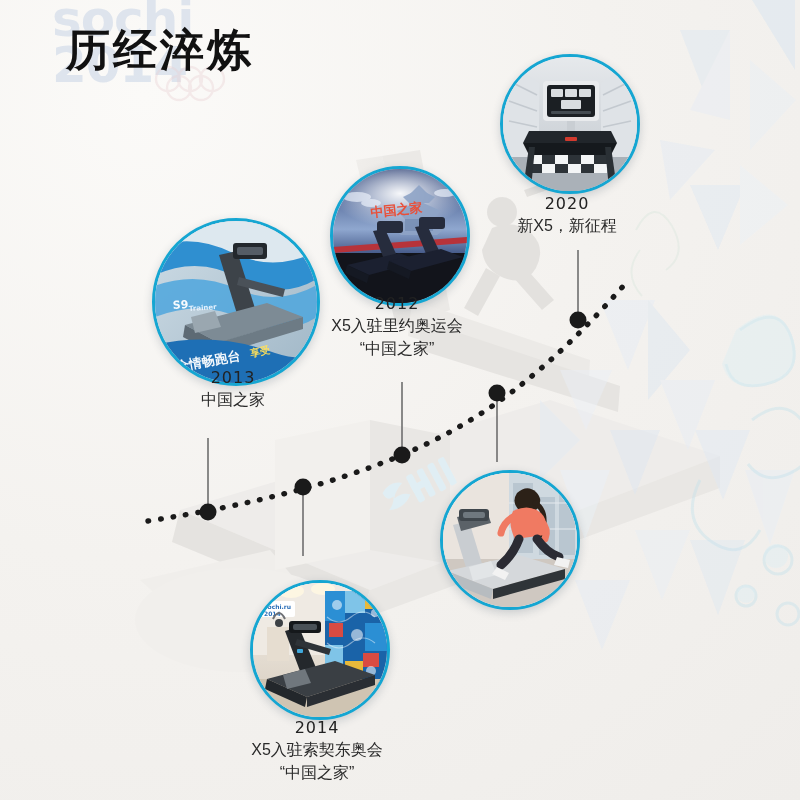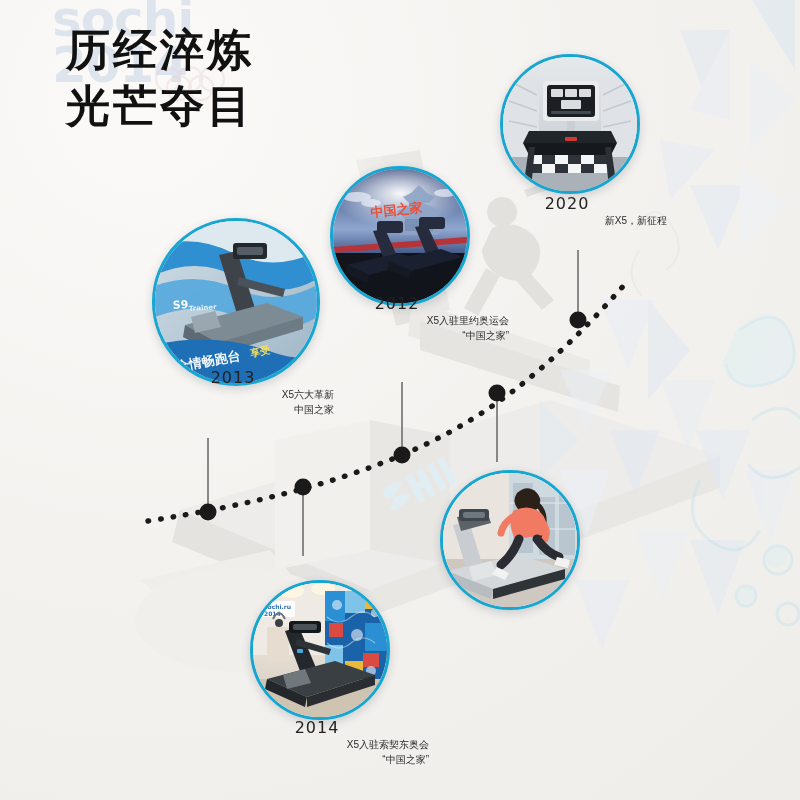--- a/index.html
+++ b/index.html
@@ -50,21 +50,21 @@
     background:#dfe6ec;
   }
   .bubble .photo{position:absolute;inset:0;}
 
   .caption{position:absolute;text-align:center;color:#1c1c1c;}
   .year{
     font-size:16px;letter-spacing:1px;color:#222;
     font-family:"DejaVu Sans",sans-serif;line-height:1.25;
   }
   .line1,.line2{
-    font-size:10px;color:#2a2a2a;line-height:1.45;white-space:nowrap;text-align:right;
+    font-size:16px;color:#2a2a2a;line-height:1.45;white-space:nowrap;
   }
 
   
   .headline{
     position:absolute;left:66px;top:22px;z-index:6;
     color:#111;font-size:44px;font-weight:bold;line-height:1.27;
     letter-spacing:3px;
   }
   .headline span{display:block;}
 </style>
@@ -171,21 +171,20 @@
       </g>
       <g opacity=".35" fill="none" stroke="#cfe3d6" stroke-width="2">
         <path d="M96 230 q18 -34 36 -4 q16 28 -6 44"></path>
         <path d="M100 250 q-18 24 2 46"></path>
       </g>
     </svg>
   </div>
 
   <div class="headline">
     <span>历经淬炼</span>
-    <span>光芒夺目</span>
   </div>
 
   <svg class="curve" viewBox="0 0 800 800">
     <path d="M148 521 C 250 505, 330 485, 402 455 C 480 422, 545 375, 625 284" fill="none" stroke="#1a1a1a" stroke-width="5.4" stroke-linecap="round" stroke-dasharray="0.6 12"></path>
     <g stroke="#6e6e6e" stroke-width="1.6">
       <line x1="208" y1="512" x2="208" y2="438"></line>
       <line x1="303" y1="487" x2="303" y2="556"></line>
       <line x1="402" y1="455" x2="402" y2="382"></line>
       <line x1="497" y1="393" x2="497" y2="462"></line>
       <line x1="578" y1="320" x2="578" y2="250"></line>
@@ -226,21 +225,20 @@
         <g fill="#ffffff" opacity=".95" font-family="DejaVu Sans" font-weight="bold">
           <text x="18" y="88" font-size="11" fill="#ffffff" transform="rotate(-4 18 88)">S9</text>
           <text x="34" y="90" font-size="7" fill="#e8f4ff" transform="rotate(-4 34 90)">Trainer</text>
           <text x="22" y="150" font-size="13" transform="rotate(-10 22 150)">全情畅跑台</text>
           <text x="96" y="136" font-size="10" fill="#ffe15a" transform="rotate(-12 96 136)">享受</text>
         </g>
       </svg>
     </div>
     <div class="caption" style="left:-20px;top:150px;width:202px;">
       <div class="year">2013</div>
-      <div class="line1">X5六大革新</div>
       <div class="line2">中国之家</div>
     </div>
   </div>
 
   <div class="node" style="left:330px;top:166px;">
     <div class="bubble" style="width:134px;height:134px;">
       <svg class="photo" viewBox="0 0 134 134">
         <defs>
           <linearGradient id="g16" x1="0" y1="0" x2="0" y2="1">
             <stop offset="0" stop-color="#2b3f74"></stop>

